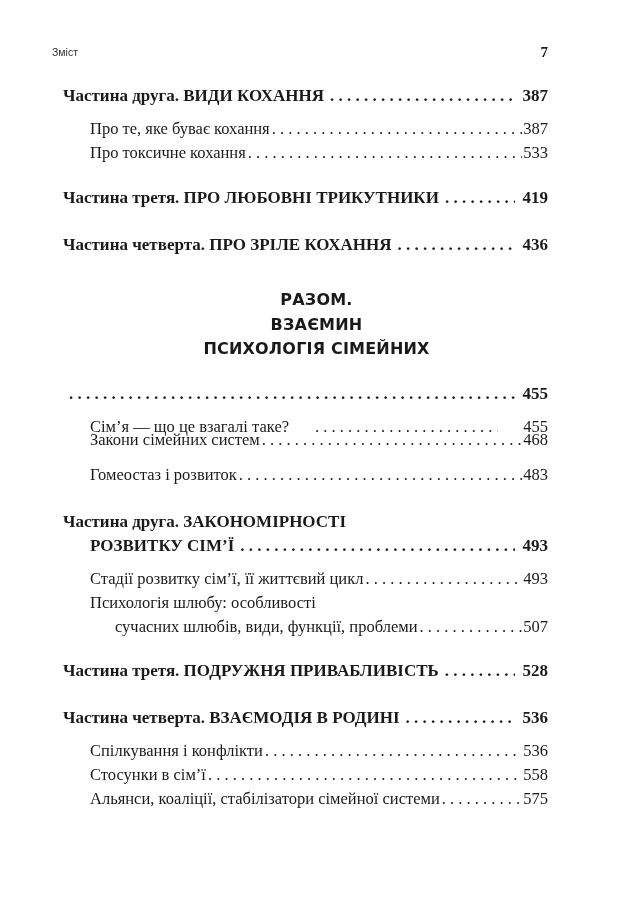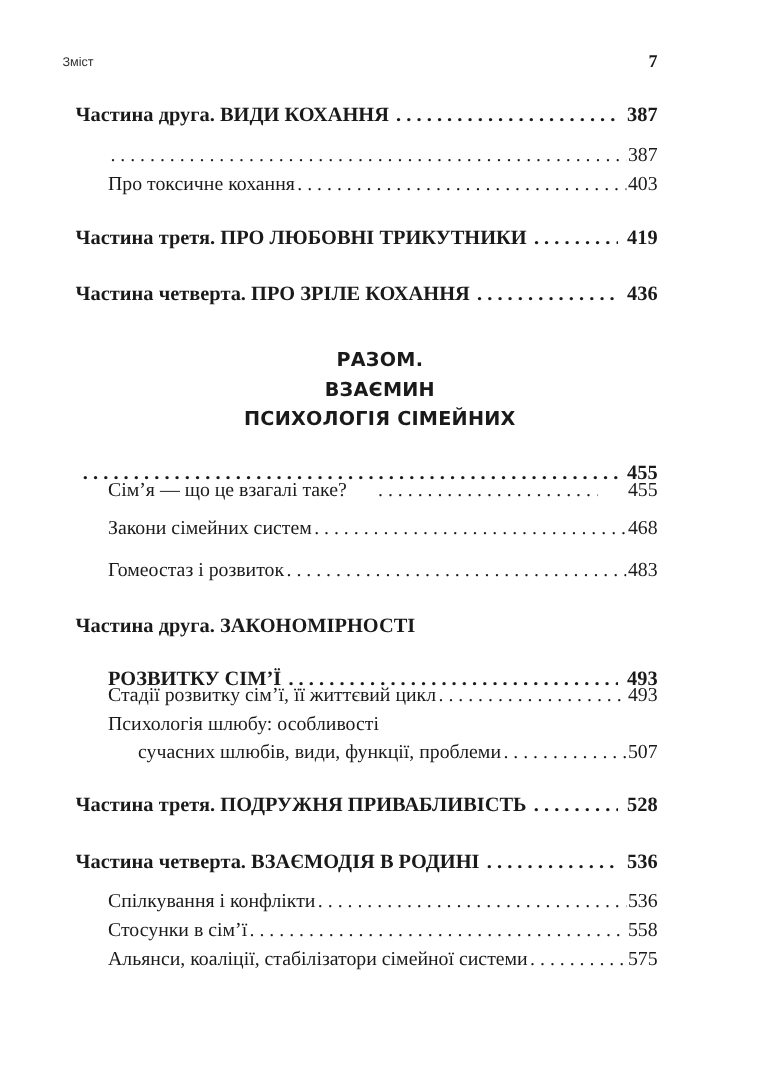--- a/index.html
+++ b/index.html
@@ -38,27 +38,28 @@
     <span class="rh-title">Зміст</span>
     <span class="rh-page">7</span>
   </div>
 
   <div class="row main lvl-main" style="top:86px;">
     <span class="txt">Частина друга. ВИДИ КОХАННЯ</span>
     <span class="dots"></span>
     <span class="pg">387</span>
   </div>
   <div class="row sub lvl-sub" style="top:119px;">
+    <span class="txt">Про те, яке буває кохання</span>
     <span class="dots"></span>
     <span class="pg">387</span>
   </div>
   <div class="row sub lvl-sub" style="top:143px;">
     <span class="txt">Про токсичне кохання</span>
     <span class="dots"></span>
-    <span class="pg">403</span>
+    <span class="pg">533</span>
   </div>
   <div class="row main lvl-main" style="top:188px;">
     <span class="txt">Частина третя. ПРО ЛЮБОВНІ ТРИКУТНИКИ</span>
     <span class="dots"></span>
     <span class="pg">419</span>
   </div>
   <div class="row main lvl-main" style="top:235px;">
     <span class="txt">Частина четверта. ПРО ЗРІЛЕ КОХАННЯ</span>
     <span class="dots"></span>
     <span class="pg">436</span>
@@ -67,38 +68,38 @@
   <div class="section-head" style="top:288px;">
     <div>РАЗОМ.</div>
     <div>ВЗАЄМИН</div>
     <div>ПСИХОЛОГІЯ СІМЕЙНИХ</div>
   </div>
 
   <div class="row main lvl-main" style="top:384px;">
     <span class="dots"></span>
     <span class="pg">455</span>
   </div>
-  <div class="row sub lvl-sub" style="top:398px;gap:24px;">
+  <div class="row sub lvl-sub" style="top:417px;gap:24px;">
     <span class="txt">Сім’я — що це взагалі таке?</span>
     <span class="dots"></span>
     <span class="pg">455</span>
   </div>
   <div class="row sub lvl-sub" style="top:430px;">
     <span class="txt">Закони сімейних систем</span>
     <span class="dots"></span>
     <span class="pg">468</span>
   </div>
   <div class="row sub lvl-sub" style="top:465px;">
     <span class="txt">Гомеостаз і розвиток</span>
     <span class="dots"></span>
     <span class="pg">483</span>
   </div>
 
   <div class="plain main" style="left:63px; top:512px;">Частина друга. ЗАКОНОМІРНОСТІ</div>
-  <div class="row main lvl-cont" style="top:556px;">
+  <div class="row main lvl-cont" style="top:536px;">
     <span class="txt">РОЗВИТКУ СІМ’Ї</span>
     <span class="dots"></span>
     <span class="pg">493</span>
   </div>
   <div class="row sub lvl-sub" style="top:569px;">
     <span class="txt">Стадії розвитку сім’ї, її життєвий цикл</span>
     <span class="dots"></span>
     <span class="pg">493</span>
   </div>
   <div class="plain sub" style="left:90px; top:593px;">Психологія шлюбу: особливості</div>

